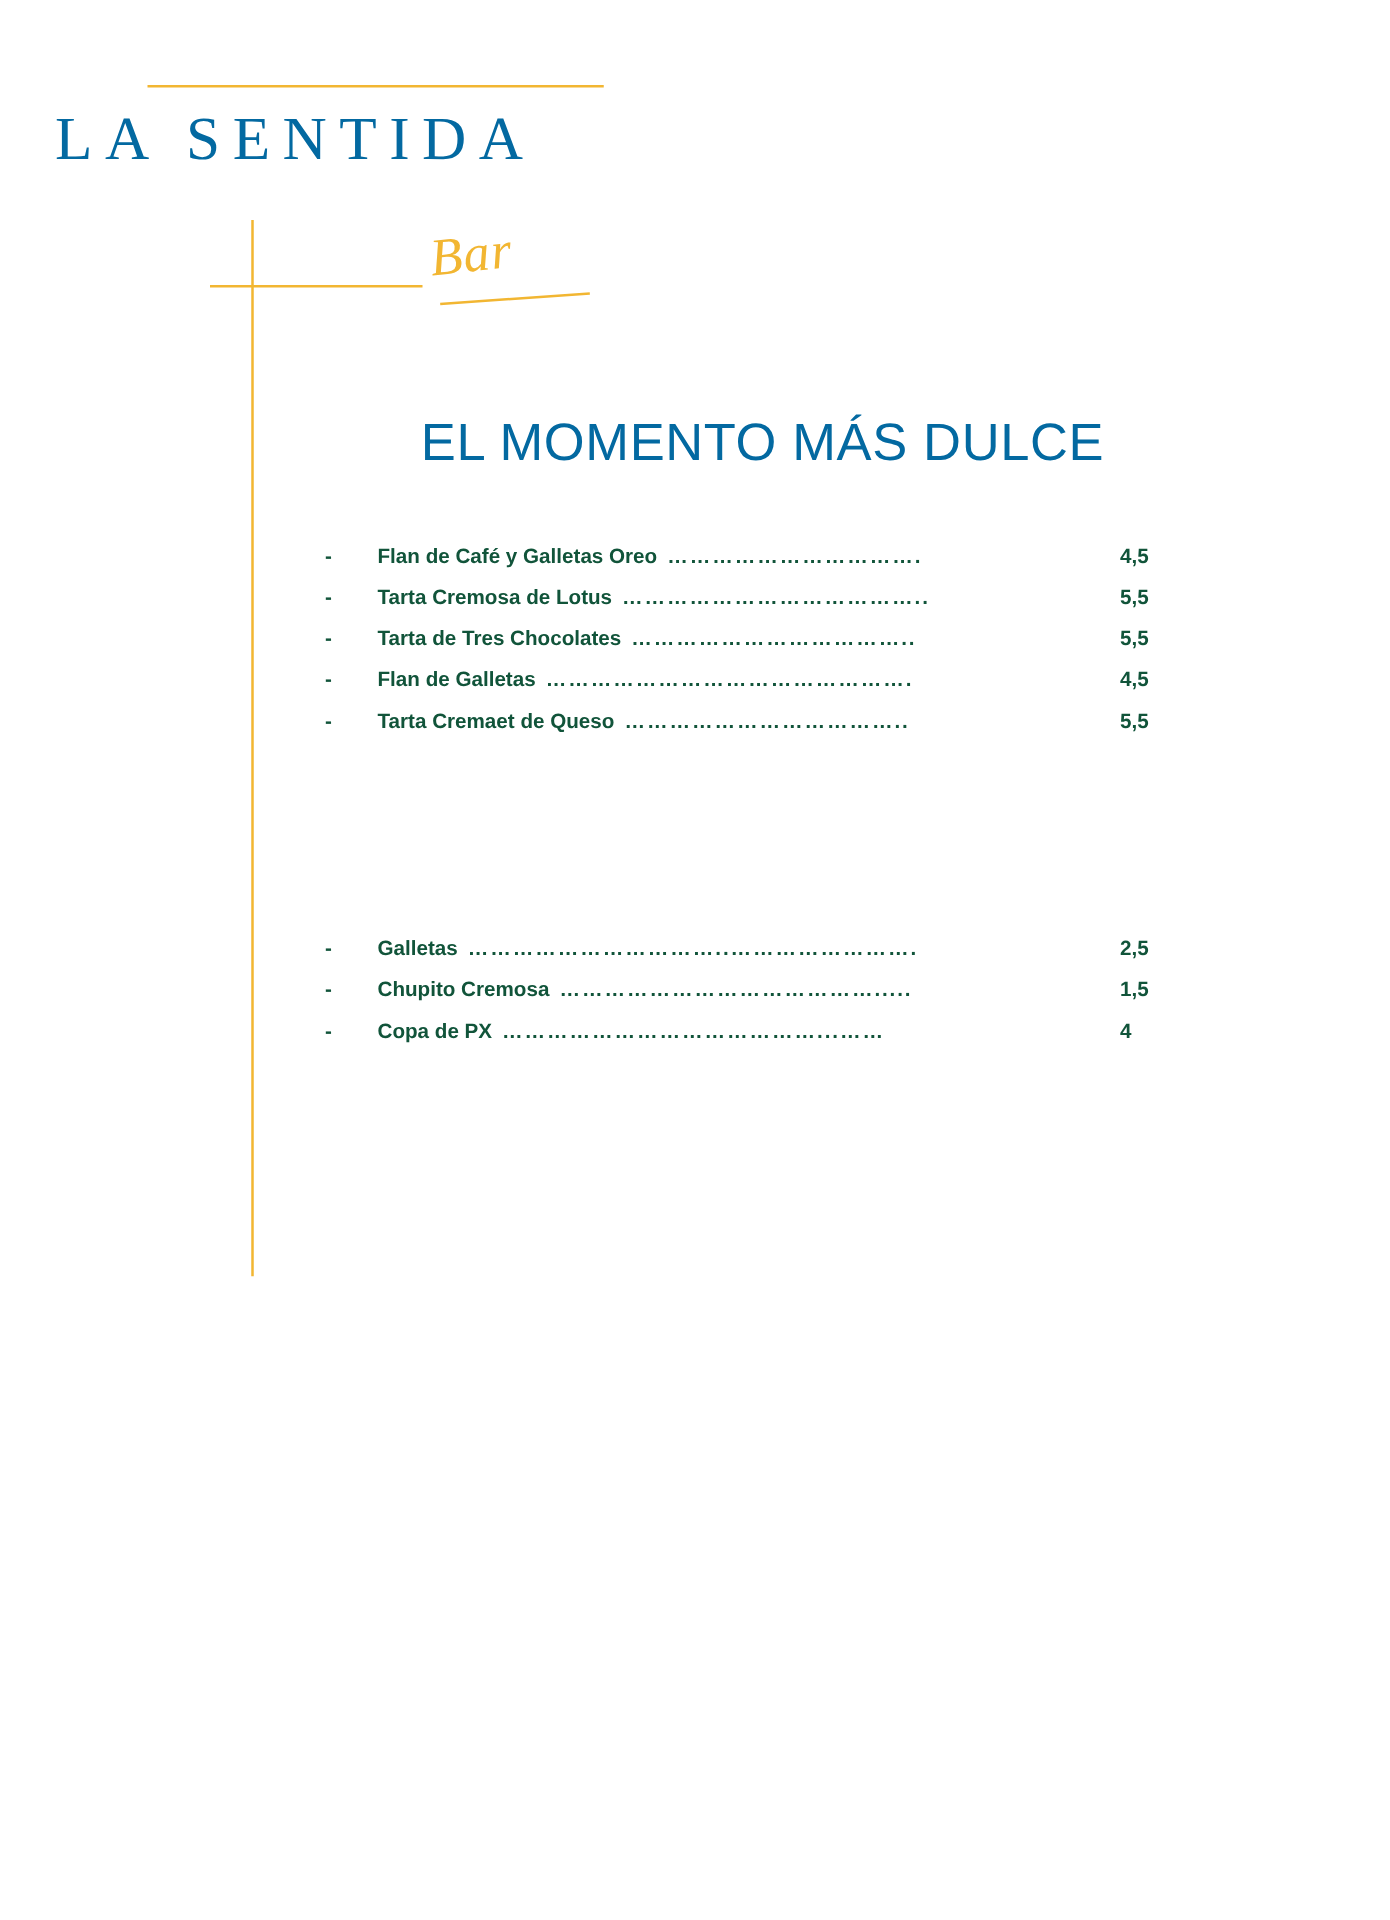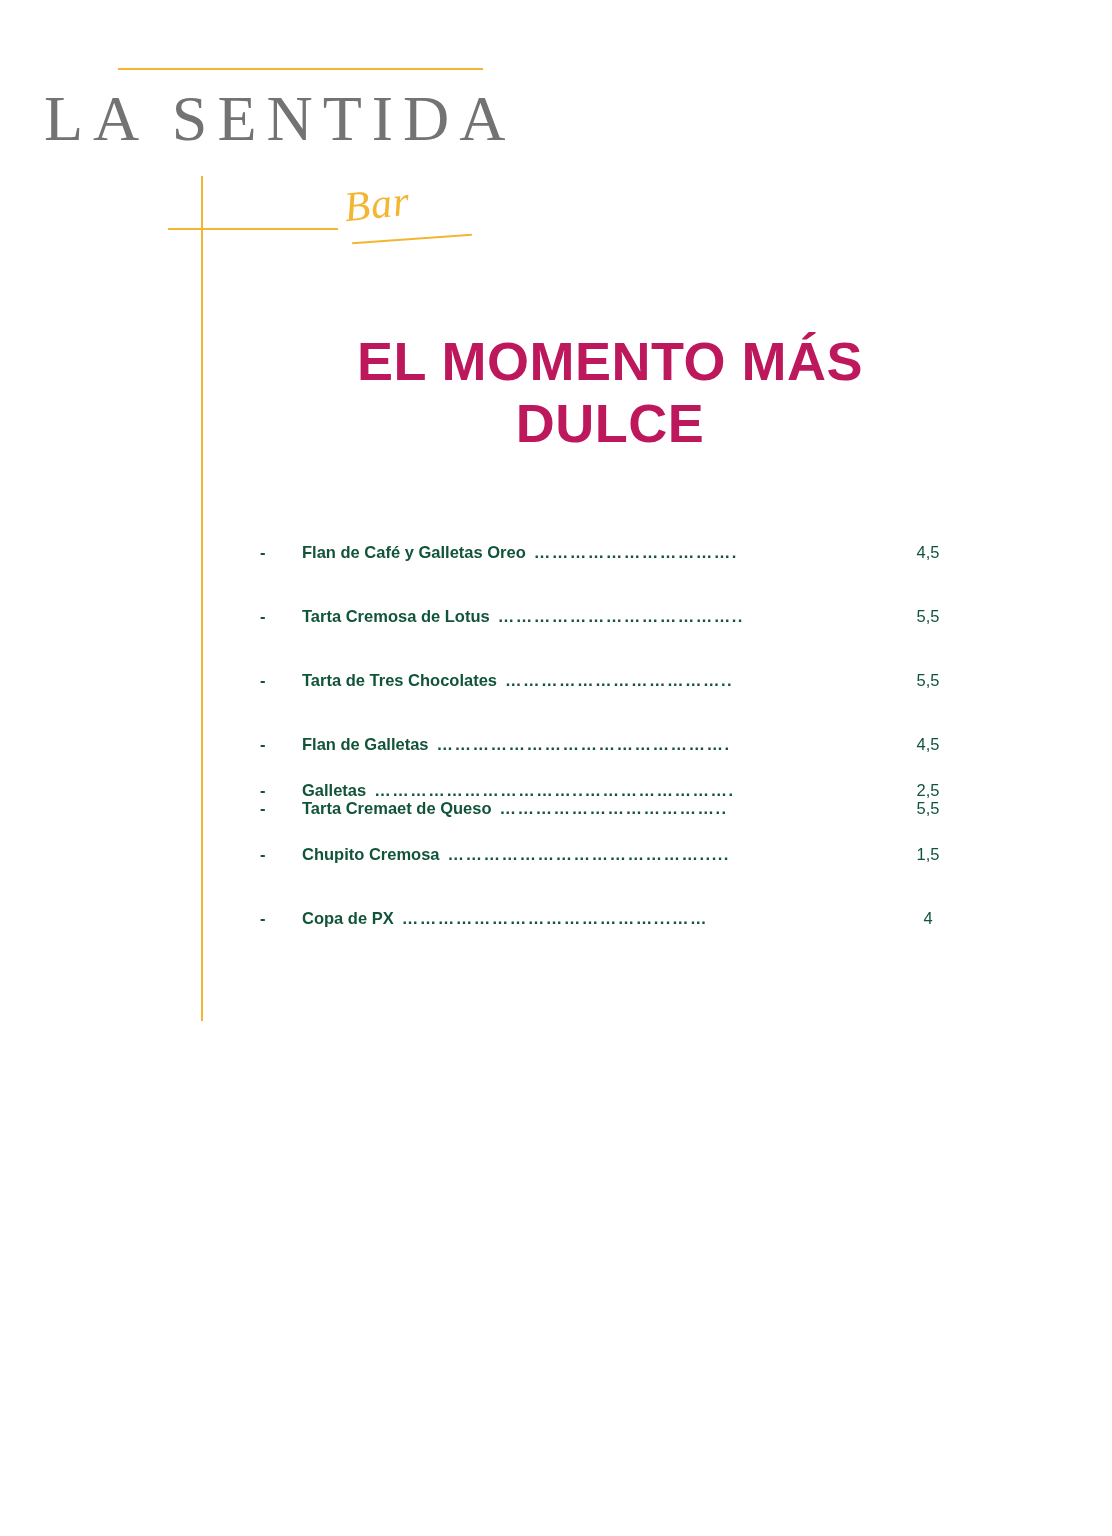--- a/index.html
+++ b/index.html
@@ -31,23 +31,23 @@
     width: 365px;
     height: 2px;
     background: #f2b632;
   }
   .logo-name {
     position: absolute;
     left: 0;
     top: 30px;
     width: 470px;
     font-family: "Liberation Serif", serif;
-    font-size: 64px;
+    font-size: 49px;
     letter-spacing: 10px;
-    color: #737373;
+    color: #0369a1;
     white-space: nowrap;
   }
   .logo-script {
     position: absolute;
     left: 300px;
     top: 128px;
     font-family: "Liberation Serif", serif;
     font-style: italic;
     font-size: 42px;
     color: #f2b632;
@@ -85,23 +85,23 @@
   
   .section {
     position: absolute;
     left: 260px;
     width: 700px;
   }
   .section-dulce { top: 330px; }
   .section-digestivo { top: 750px; }
 
   .section-title {
-    font-size: 54px;
-    font-weight: bold;
-    color: #be185d;
+    font-size: 42px;
+    font-weight: normal;
+    color: #0369a1;
     text-align: center;
     margin: 0 0 58px 0;
     letter-spacing: 0.5px;
   }
 
   .menu-list {
     list-style: none;
     margin: 0;
     padding: 0;
   }
@@ -115,33 +115,32 @@
     white-space: nowrap;
   }
   .item-dash {
     width: 42px;
     flex: 0 0 42px;
     font-weight: bold;
   }
   .item-name {
     flex: 0 0 auto;
     padding-right: 8px;
-    margin-top: 31px;
   }
   .item-dots {
     flex: 1 1 auto;
     overflow: hidden;
     letter-spacing: 1.5px;
     font-weight: bold;
     color: #11543a;
   }
   .item-price {
     flex: 0 0 64px;
-    text-align: center;
-    font-weight: normal;
+    text-align: left;
+    font-weight: bold;
   }
 </style>
 </head>
 <body>
 
 <div class="logo-block">
   <div class="logo-top-rule"></div>
   <div class="logo-name">LA SENTIDA</div>
   <div class="logo-bottom-rule"></div>
   <div class="logo-script">Bar</div>

